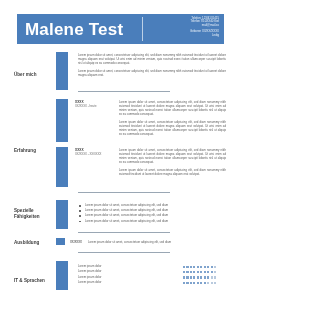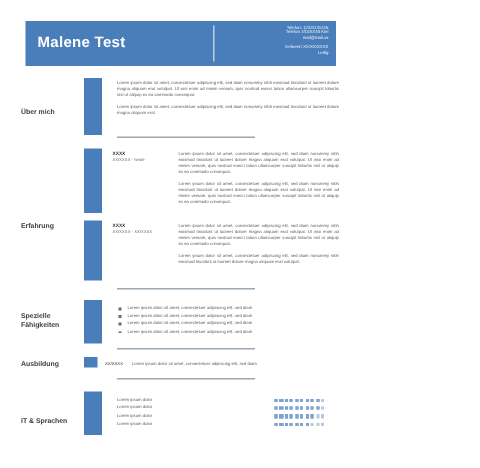--- a/index.html
+++ b/index.html
@@ -12,21 +12,21 @@
   }
   .page{position:relative;width:241px;height:312px;background:#fff;}
 
   
   .header{
     position:absolute;left:17px;top:14px;width:207px;height:30px;
     background:#4a7ebb;display:flex;align-items:stretch;
   }
   .header-name-wrap{flex:1;display:flex;align-items:center;padding-left:8px;}
   .header-name{
-    color:#ffffff;font-size:10px;font-weight:bold;letter-spacing:.2px;
+    color:#ffffff;font-size:17px;font-weight:bold;letter-spacing:.2px;
     line-height:1;white-space:nowrap;
   }
   .header-sep{width:1px;background:#bcd0e6;margin:3px 0;}
   .header-contact{
     width:72px;padding:2.5px 5px 2px 4px;
     display:flex;flex-direction:column;align-items:flex-end;justify-content:flex-start;
   }
   .contact-line{
     color:#eaf1f8;font-size:2.9px;line-height:3.6px;text-align:right;white-space:nowrap;
   }

